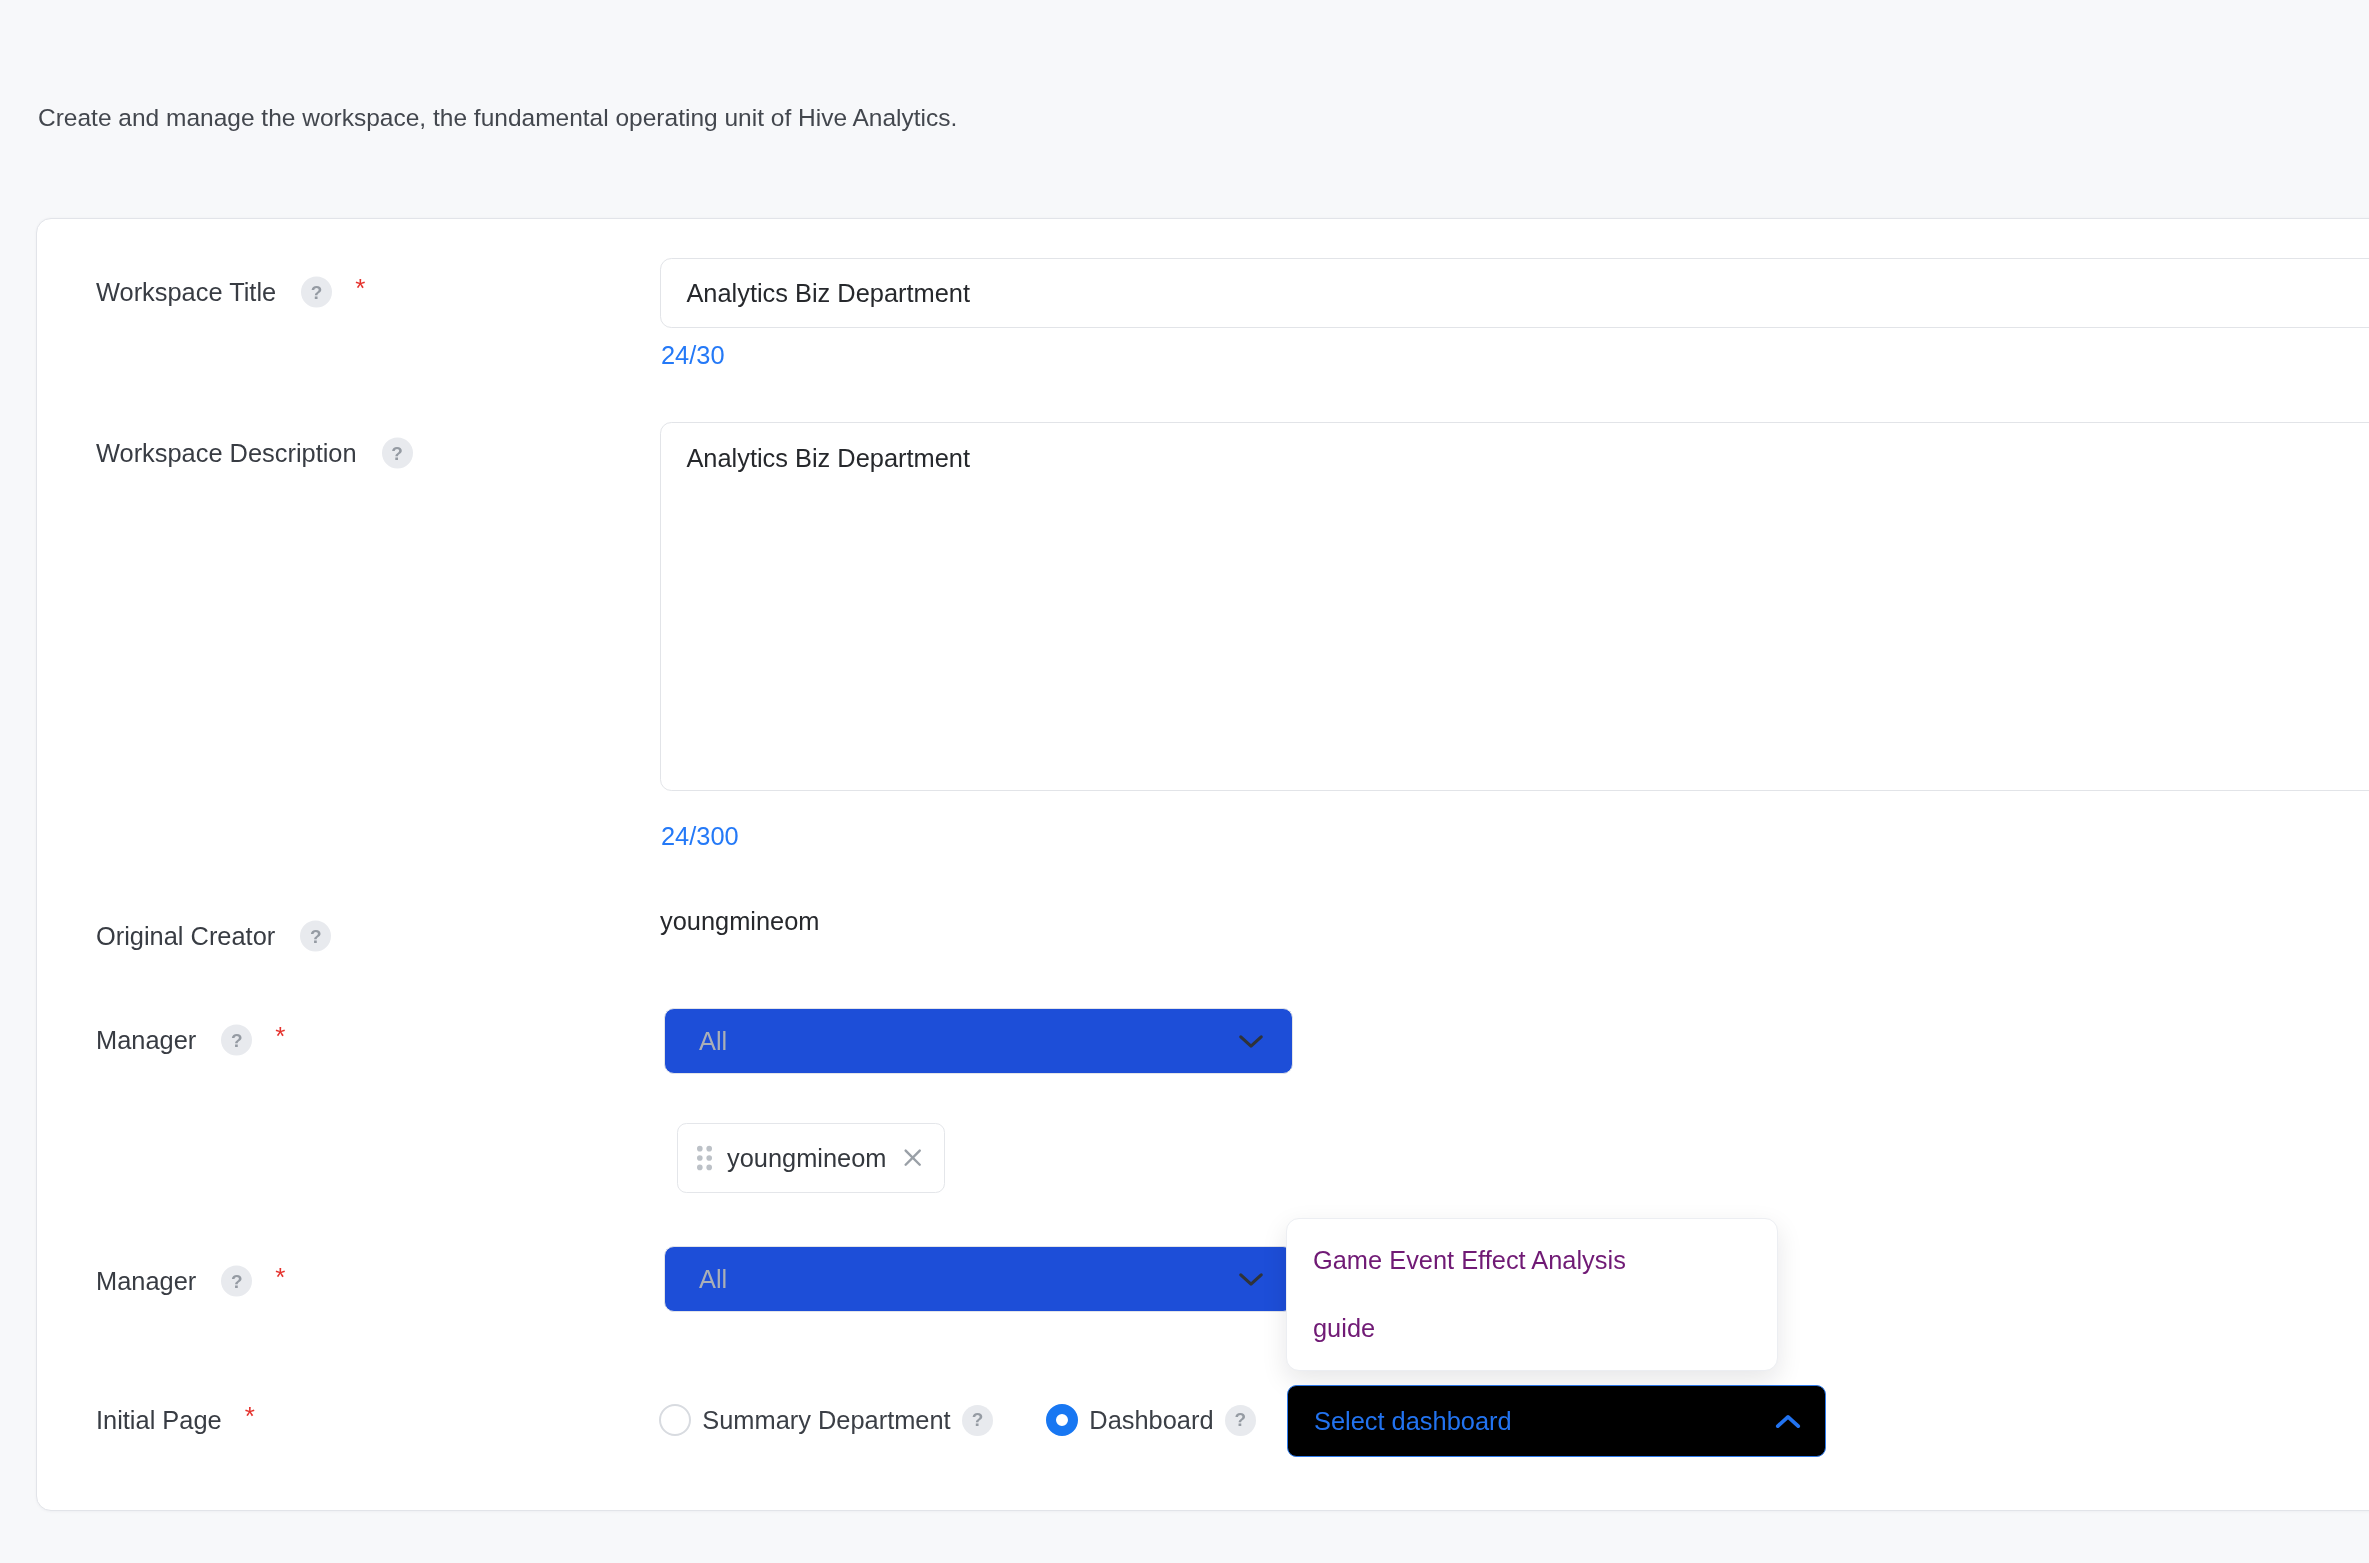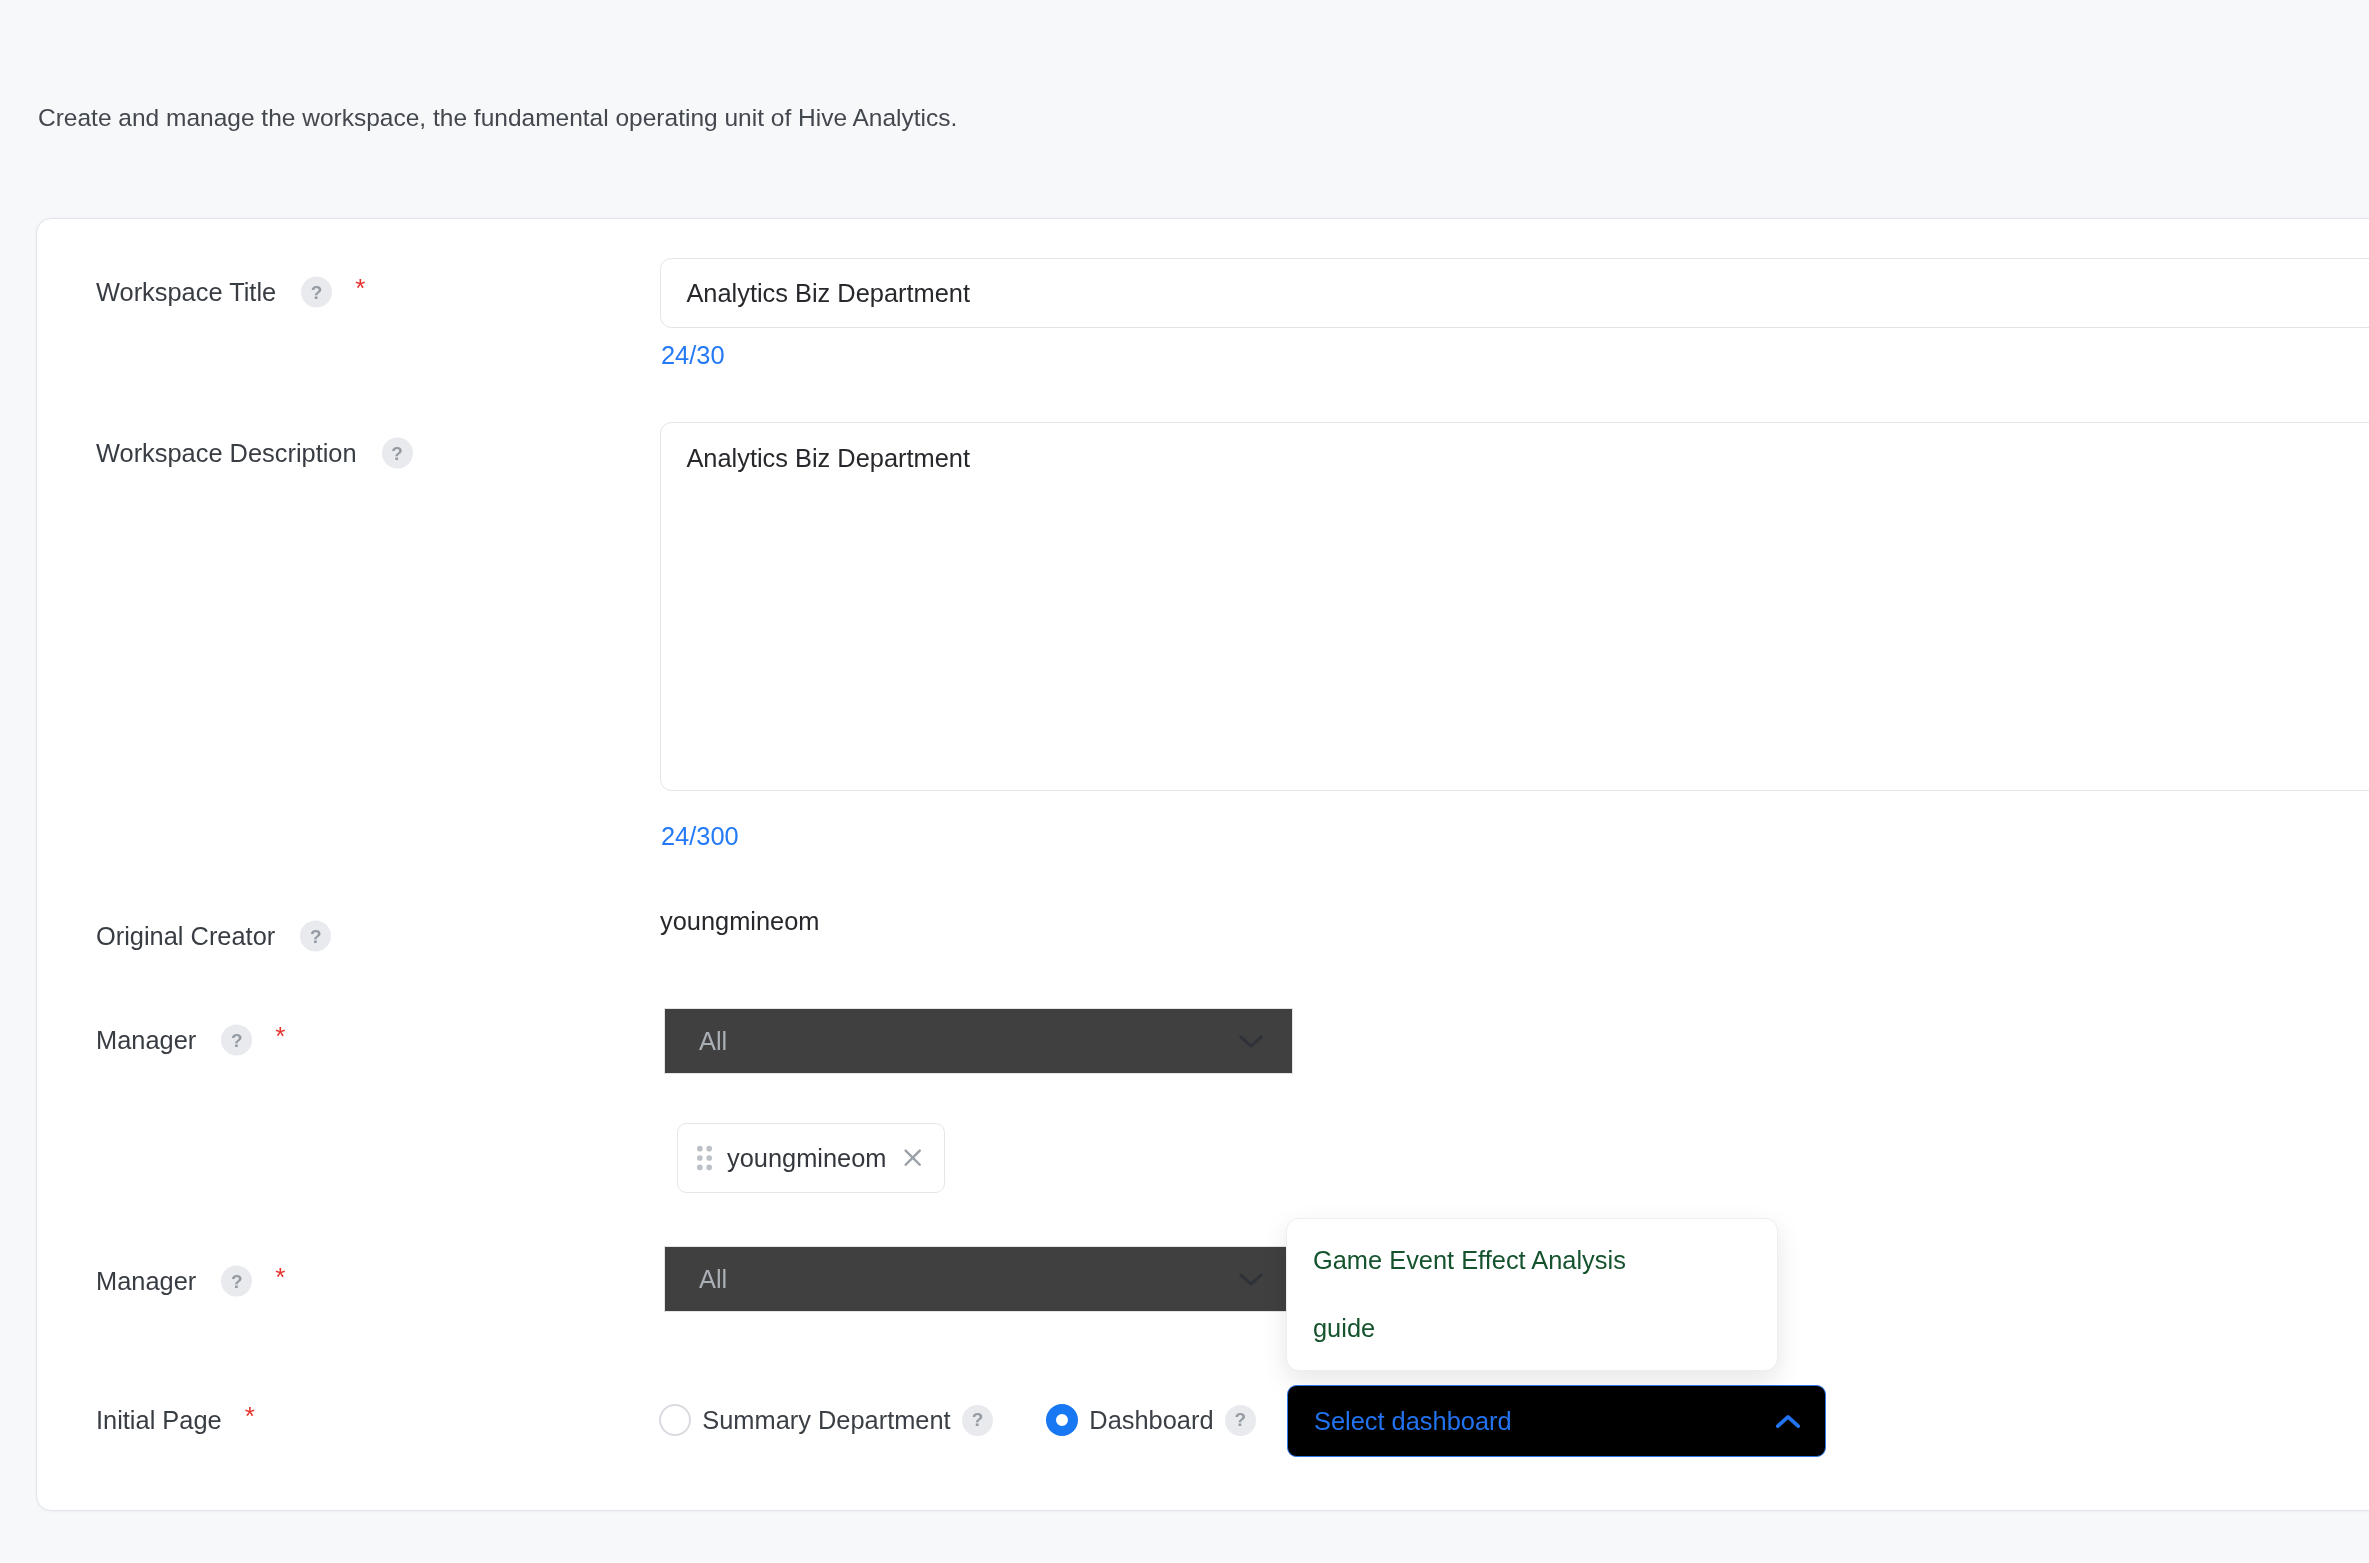--- a/index.html
+++ b/index.html
@@ -69,21 +69,21 @@
 
   .static-value {
     position: absolute; left: 623px; transform: translateY(-50%);
     font-size: 25.4px; color: #26282c;
   }
   .value-creator { top: 702px; }
 
   
   .select-box {
     position: absolute; left: 627px; width: 629px; height: 66px;
-    border: 0.9px solid #e2e4e8; border-radius: 1px; background: #404040;
+    border: 0.9px solid #e2e4e8; border-radius: 10px; background: #1d4ed8;
     display: flex; align-items: center; box-sizing: border-box;
     padding: 0 28px 0 34px; cursor: pointer; z-index: 1;
   }
   .select-manager { top: 789px; }
   .select-member  { top: 1027px; }
   .select-box .placeholder { font-size: 25.4px; color: #aaafb6; flex: 1 1 auto; }
   .chev { flex: 0 0 auto; display: block; }
 
   
   .tag-chip {
@@ -98,21 +98,21 @@
 
   
   .dropdown-panel {
     position: absolute; left: 1249px; top: 999px; width: 492px; height: 153px;
     background: #fff; border: 0.9px solid #eceef2; border-radius: 13px;
     box-shadow: 0 9.4px 26px rgba(20,24,32,0.10);
     z-index: 5; padding: 7.5px 0; box-sizing: border-box; overflow: hidden;
   }
   .dropdown-option {
     height: 68px; display: flex; align-items: center;
-    padding: 0 26px; font-size: 25.4px; color: #14532d; cursor: pointer;
+    padding: 0 26px; font-size: 25.4px; color: #701a75; cursor: pointer;
   }
 
   
   .radio-option {
     position: absolute; transform: translateY(-50%); top: 1201px;
     display: flex; align-items: center; gap: 11.3px; cursor: pointer;
   }
   .opt-summary  { left: 622px; }
   .opt-dashboard { left: 1009px; }
   .radio {

